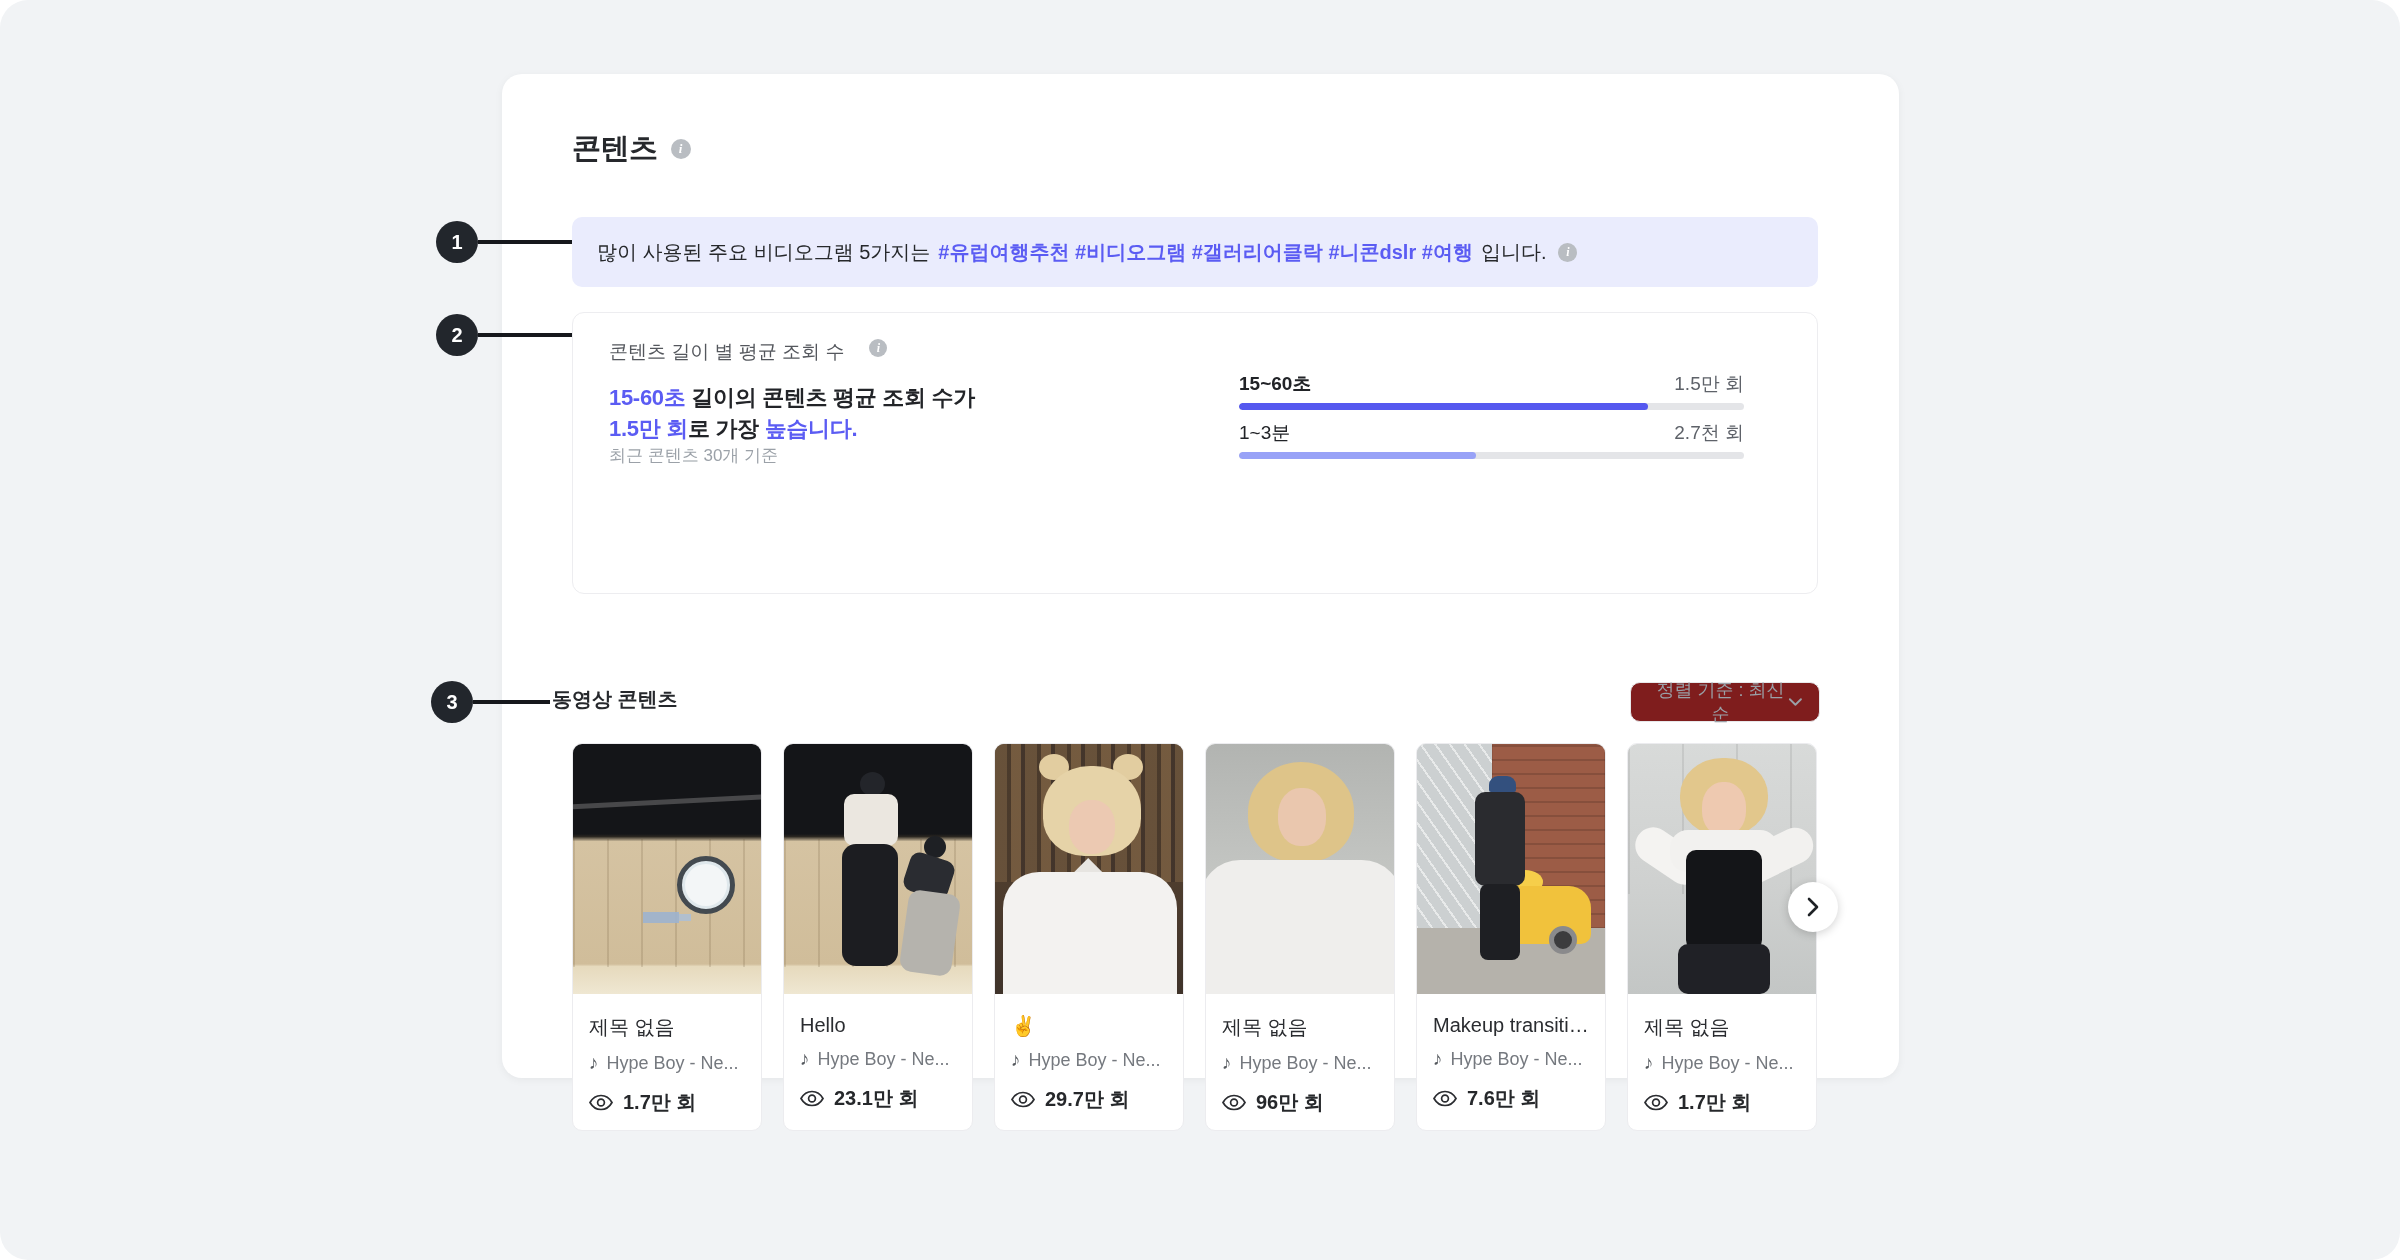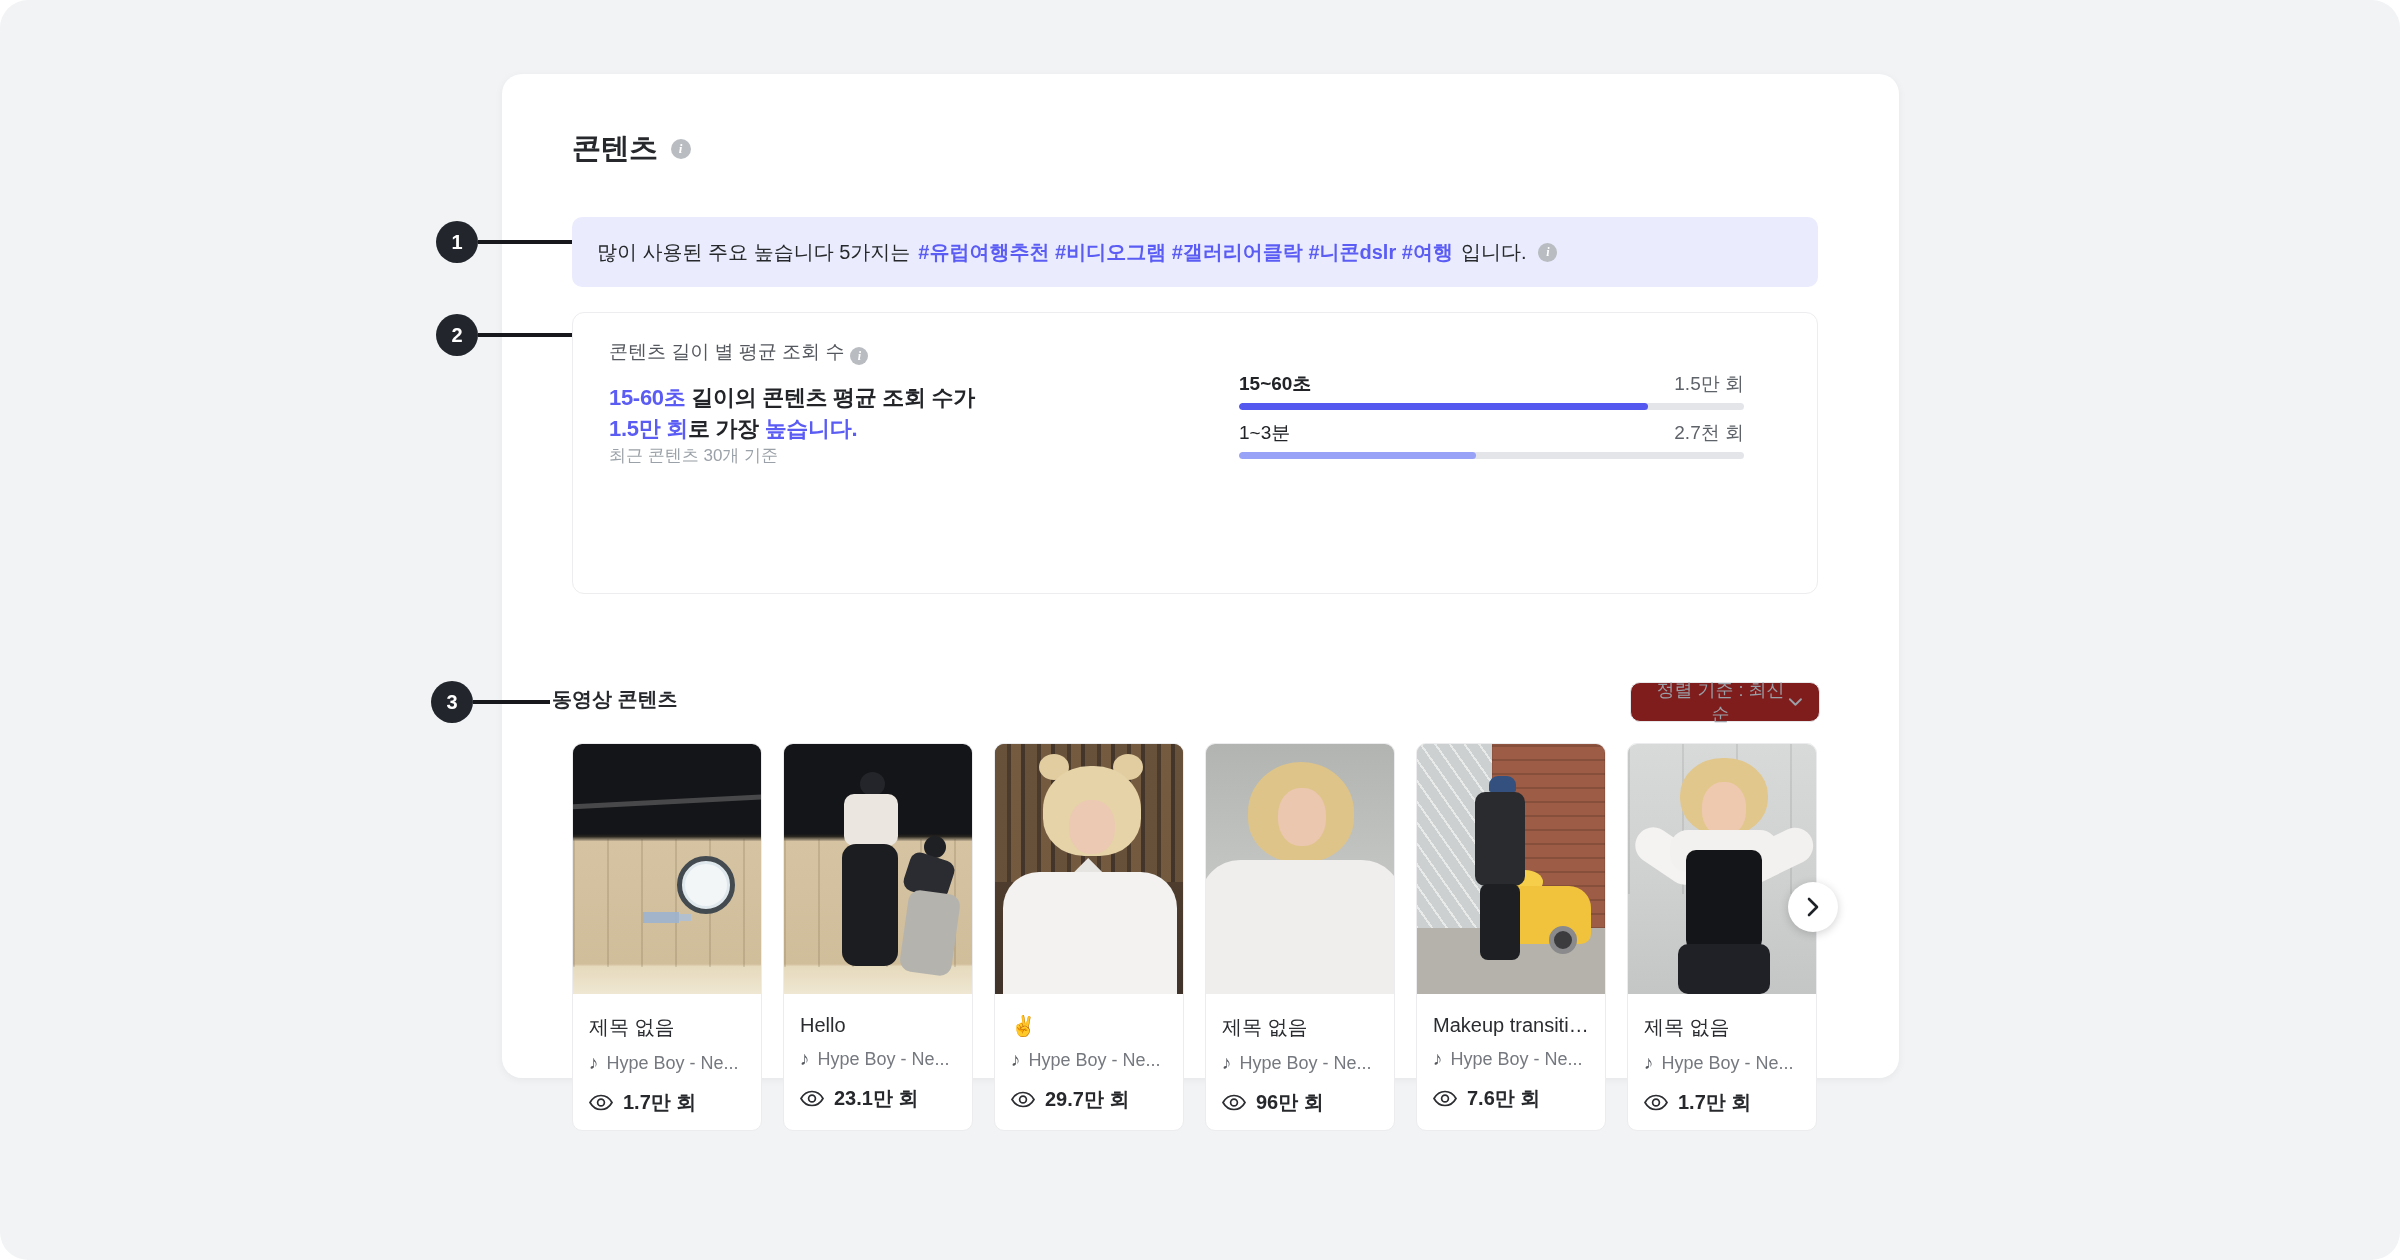--- a/index.html
+++ b/index.html
@@ -30,21 +30,21 @@
   .hashtag-banner { position:absolute; left:70px; top:143px; width:1246px; height:70px;
                     background:#eaecfd; border-radius:10px; display:flex; align-items:center;
                     padding:0 25px; gap:8px; font-size:20px; color:#26282b; font-weight:500; }
   .hashtag-banner .hashtags { color:#5b5cf3; font-weight:600; }
   .hashtag-banner .info-icon { margin-left:4px; }
 
   
   .avg-card { position:absolute; left:70px; top:238px; width:1246px; height:282px;
               background:#ffffff; border:1px solid #ededf0; border-radius:12px; }
   .avg-left { position:absolute; left:36px; top:26px; width:560px; }
-  .avg-header { display:flex; align-items:flex-end; gap:6px; font-size:19px; color:#54575d; font-weight:500; }
+  .avg-header { display:flex; align-items:flex-start; gap:25px; font-size:19px; color:#54575d; font-weight:500; }
   .avg-statement { margin-top:17px; font-size:22px; line-height:31px; font-weight:700; color:#222428; letter-spacing:-0.3px; }
   .avg-statement .hl { color:#5b5cf3; }
   .avg-caption { margin-top:0; font-size:17px; color:#9ba1a8; font-weight:400; }
 
   .chart { position:absolute; left:666px; top:58px; width:505px; }
   .chart-row { margin-bottom:10px; }
   .chart-row-top { display:flex; justify-content:space-between; align-items:baseline; height:24px; }
   .chart-label { font-size:19px; color:#212327; font-weight:500; }
   .chart-value { font-size:19px; color:#5e6269; font-weight:400; }
   .chart-row.em .chart-label { font-weight:700; }
@@ -157,21 +157,21 @@
   <div class="annot-line" style="left:473px; top:700px; width:77px;"></div>
 
   <div class="panel">
 
     <div class="title-row">
       <span class="page-title">콘텐츠</span>
       <span class="info-icon lg">i</span>
     </div>
 
     <div class="hashtag-banner">
-      <span>많이 사용된 주요 높습니다 5가지는</span>
+      <span>많이 사용된 주요 비디오그램 5가지는</span>
       <span class="hashtags">#유럽여행추천 #비디오그램 #갤러리어클락 #니콘dslr #여행</span>
       <span>입니다.</span>
       <span class="info-icon md">i</span>
     </div>
 
     <div class="avg-card">
       <div class="avg-left">
         <div class="avg-header">
           <span>콘텐츠 길이 별 평균 조회 수</span>
           <span class="info-icon sm">i</span>

